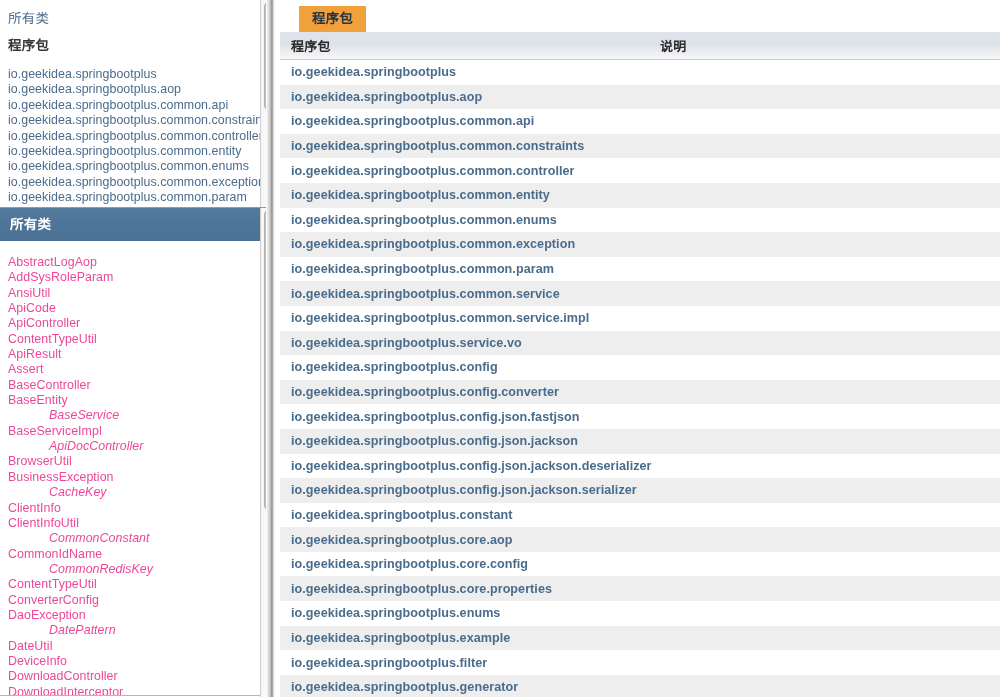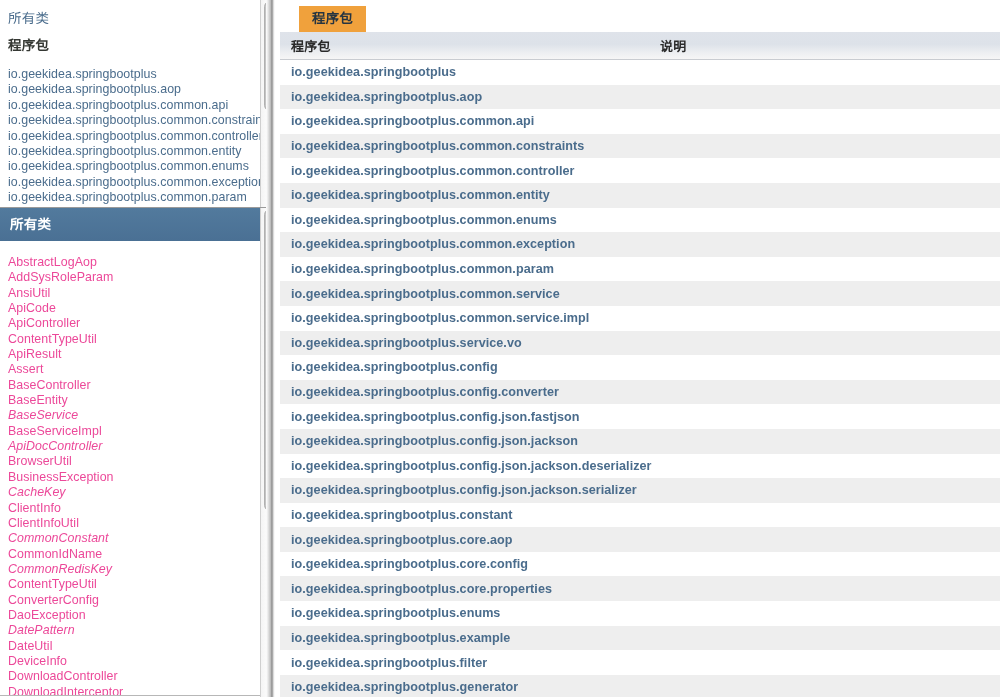--- a/index.html
+++ b/index.html
@@ -122,21 +122,21 @@
   #allclasses-list li { margin: 0; padding: 0; }
   #allclasses-list a {
     display: block;
     font-size: 12.4px;
     line-height: 15.35px;
     color: #ec4899;
     text-decoration: none;
     white-space: nowrap;
     letter-spacing: .05px;
   }
-  #allclasses-list a.italic { font-style: italic; }
+  #allclasses-list a.italic { font-style: italic; margin-left: 41px; }
 
   
   .vscroll {
     position: absolute;
     top: 0;
     right: 0;
     width: 15px;
     background: linear-gradient(to right,#f4f4f4 0%,#fbfbfb 40%,#e8e8e8 100%);
     border-left: 1px solid #cfcfcf;
     box-sizing: border-box;

